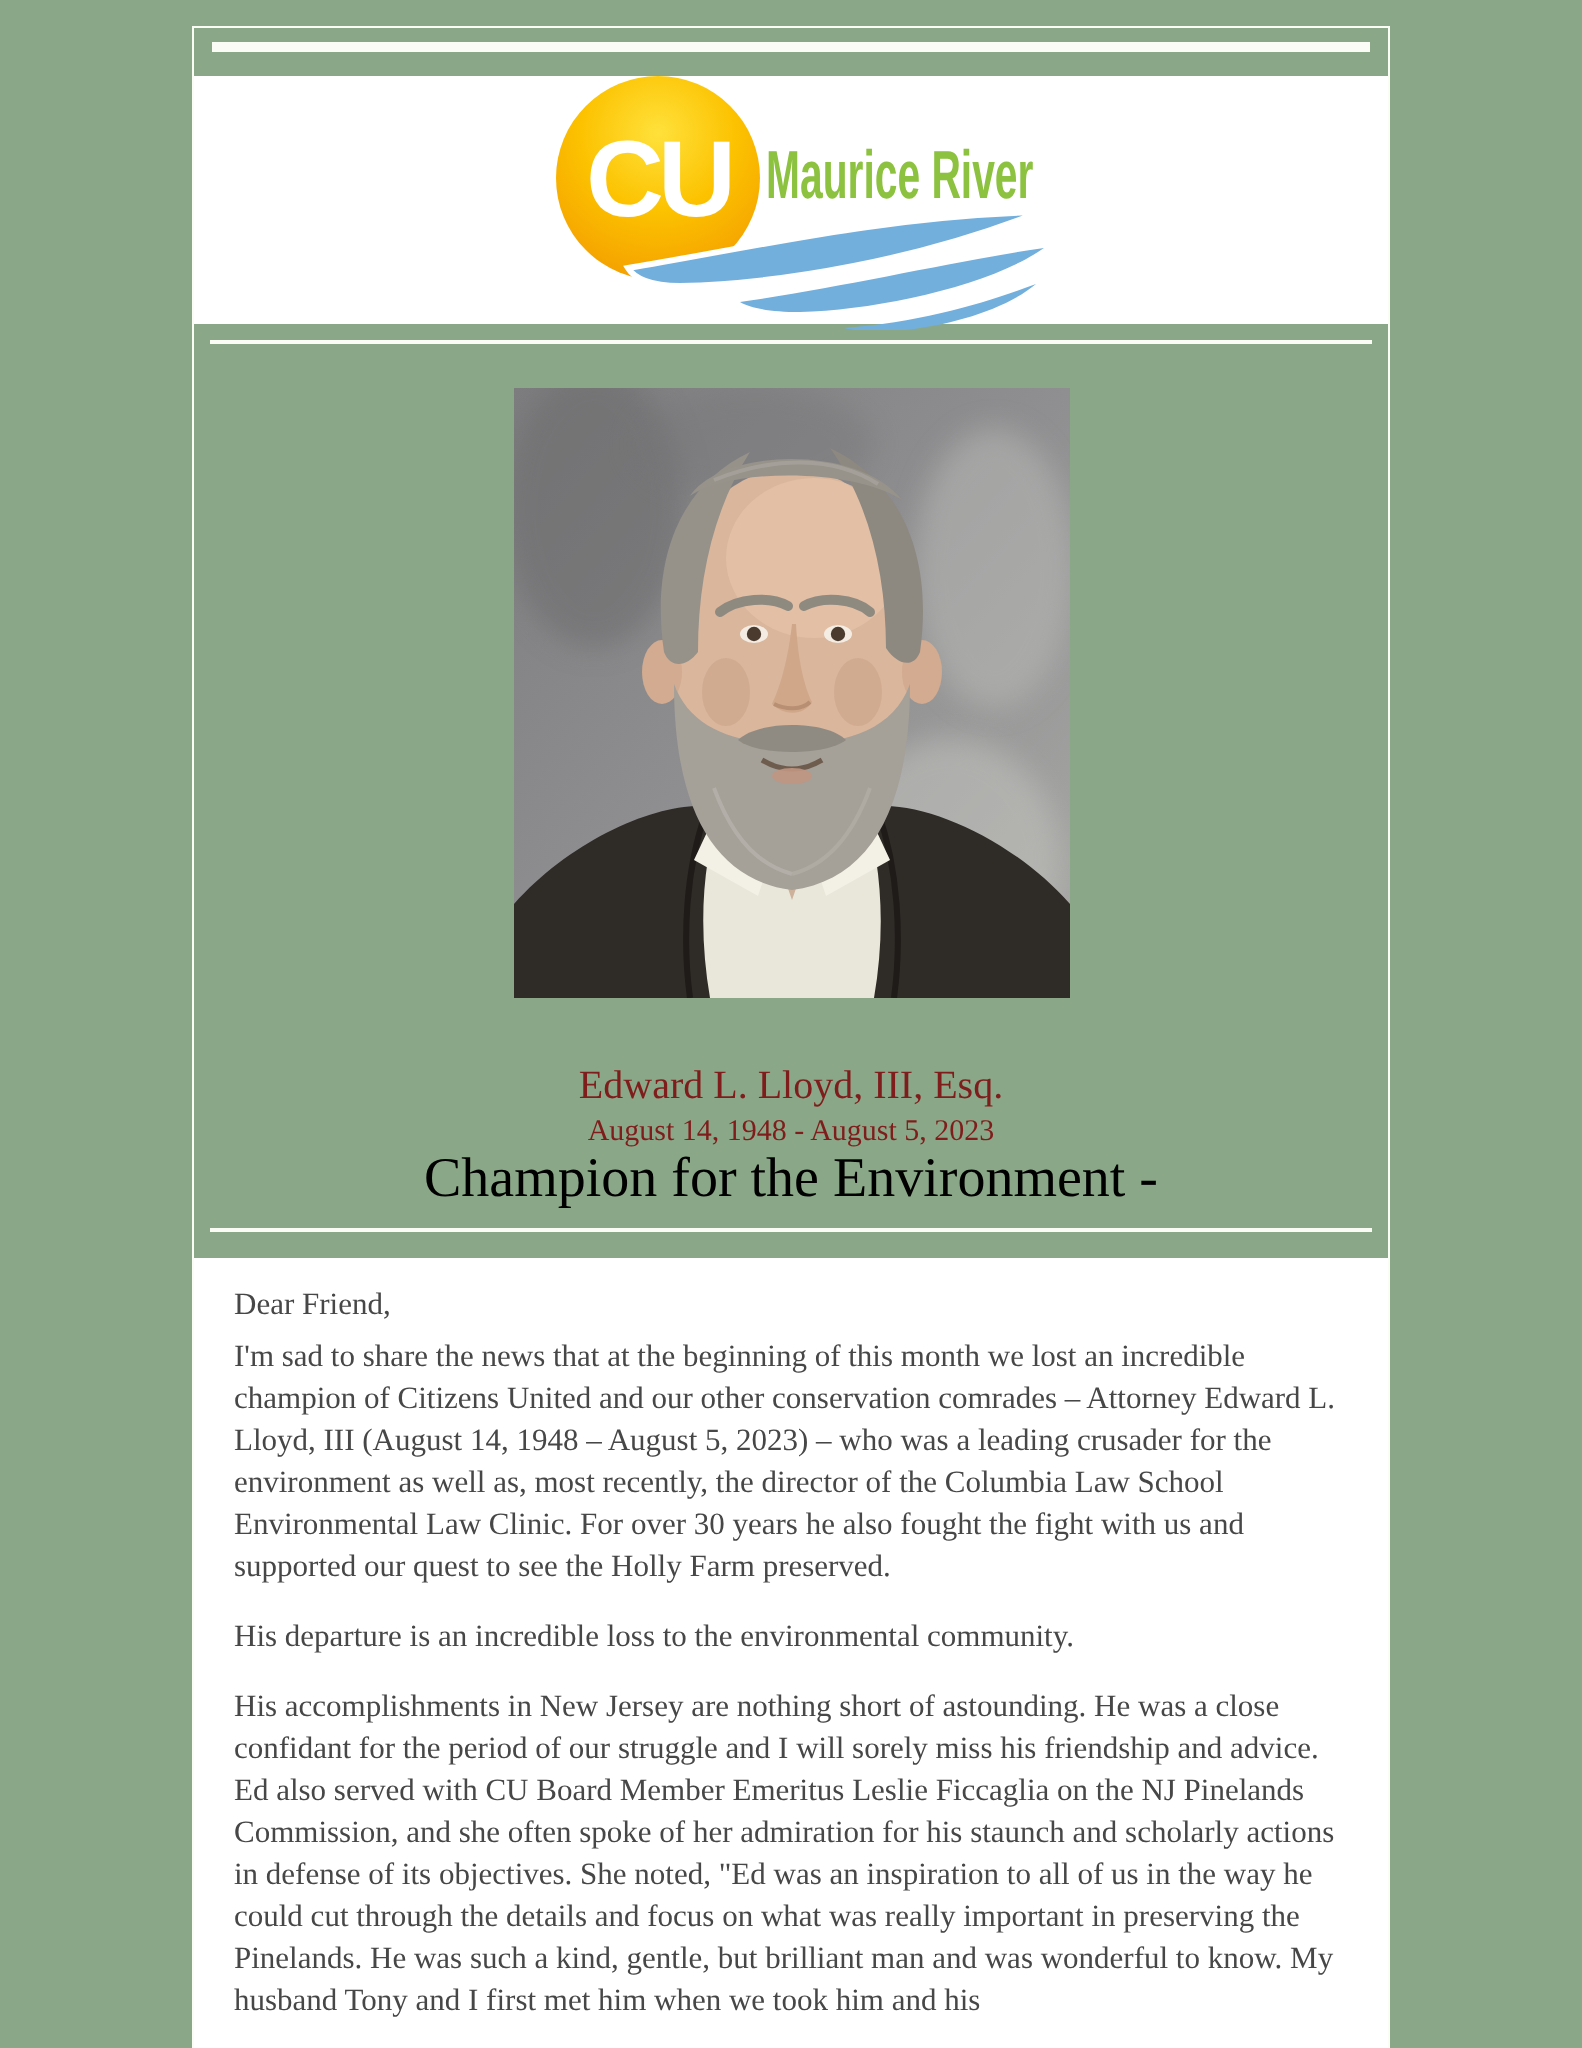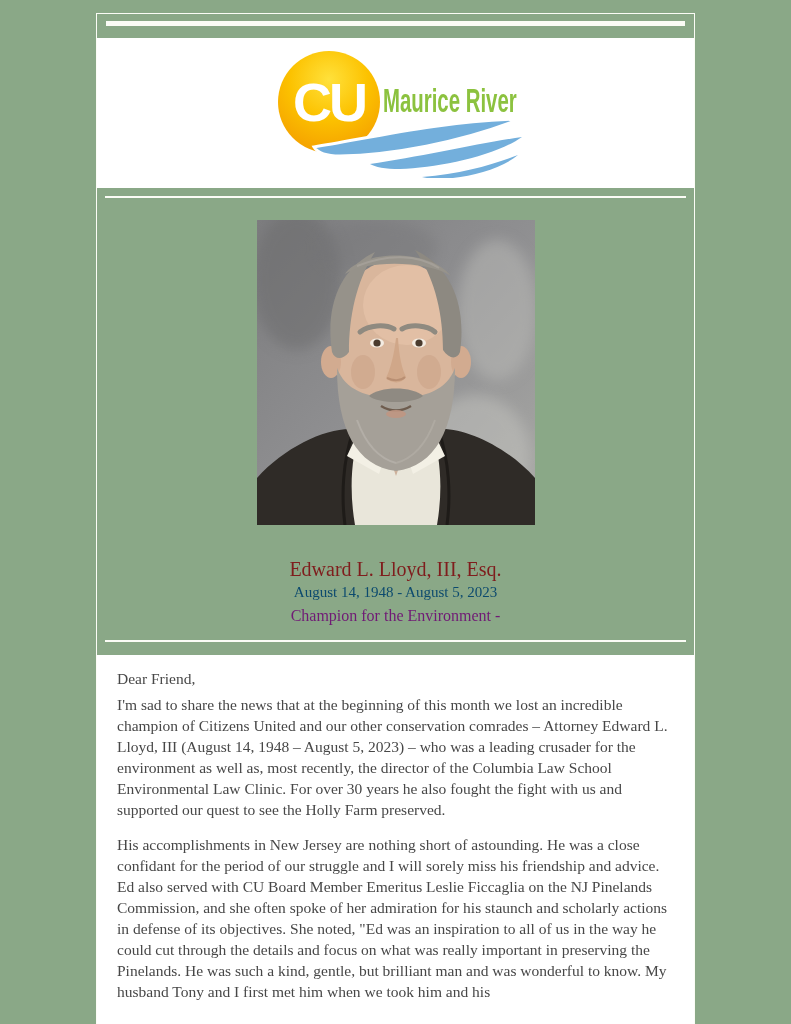--- a/index.html
+++ b/index.html
@@ -14,31 +14,31 @@
     margin:13px auto 0 auto;
     border:1px solid #fbfcf6;
     border-bottom:none;
     padding-top:7px;
     min-height:1100px;
   }
   .top-divider-bar { height:5px; background:#fbfcf6; margin:0 9px; }
   .header-block {
     margin-top:12px;
     background:#ffffff;
-    height:150px;
+    height:124px;
     display:flex; align-items:center; justify-content:center;
   }
   .thin-divider { height:2px; background:#fbfcf6; margin:0 8px; }
   .divider-after-header { margin-top:8px; }
   .memorial-section { text-align:center; }
   .portrait-wrap { width:278px; height:305px; margin:22px auto 0 auto; }
   .portrait-wrap svg { display:block; width:278px; height:305px; }
   .memorial-name  { margin-top:33px; font-size:20px; line-height:23px; color:#7f1d1d; }
-  .memorial-dates { margin-top:2px;  font-size:15px; line-height:19px; color:#0c4a6e; }
-  .memorial-tagline { margin-top:1px; font-size:16px; line-height:26px; color:#701a75; }
+  .memorial-dates { margin-top:2px;  font-size:15px; line-height:19px; color:#7f1d1d; }
+  .memorial-tagline { margin-top:1px; font-size:28px; line-height:26px; color:#000000; }
   .divider-after-memorial { margin-top:11px; }
   .content-block {
     background:#ffffff;
     margin-top:13px;
     padding:13px 20px 40px 20px;
     color:#474747;
     font-size:15.5px;
     line-height:21px;
     text-align:left;
   }
@@ -148,16 +148,17 @@
     <div class="memorial-name">Edward L. Lloyd, III, Esq.</div>
     <div class="memorial-dates">August 14, 1948 - August 5, 2023</div>
     <div class="memorial-tagline">Champion for the Environment -</div>
   </div>
 
   <div class="thin-divider divider-after-memorial"></div>
 
   <div class="content-block">
     <p class="salutation">Dear Friend,</p>
     <p>I'm sad to share the news that at the beginning of this month we lost an incredible champion of Citizens United and our other conservation comrades – Attorney Edward L. Lloyd, III (August 14, 1948 – August 5, 2023) – who was a leading crusader for the environment as well as, most recently, the director of the Columbia Law School Environmental Law Clinic. For over 30 years he also fought the fight with us and supported our quest to see the Holly Farm preserved.</p>
+    <p>His departure is an incredible loss to the environmental community.</p>
     <p>His accomplishments in New Jersey are nothing short of astounding. He was a close confidant for the period of our struggle and I will sorely miss his friendship and advice. Ed also served with CU Board Member Emeritus Leslie Ficcaglia on the NJ Pinelands Commission, and she often spoke of her admiration for his staunch and scholarly actions in defense of its objectives. She noted, "Ed was an inspiration to all of us in the way he could cut through the details and focus on what was really important in preserving the Pinelands. He was such a kind, gentle, but brilliant man and was wonderful to know. My husband Tony and I first met him when we took him and his</p>
   </div>
 
 </div>
 
 </body></html>

